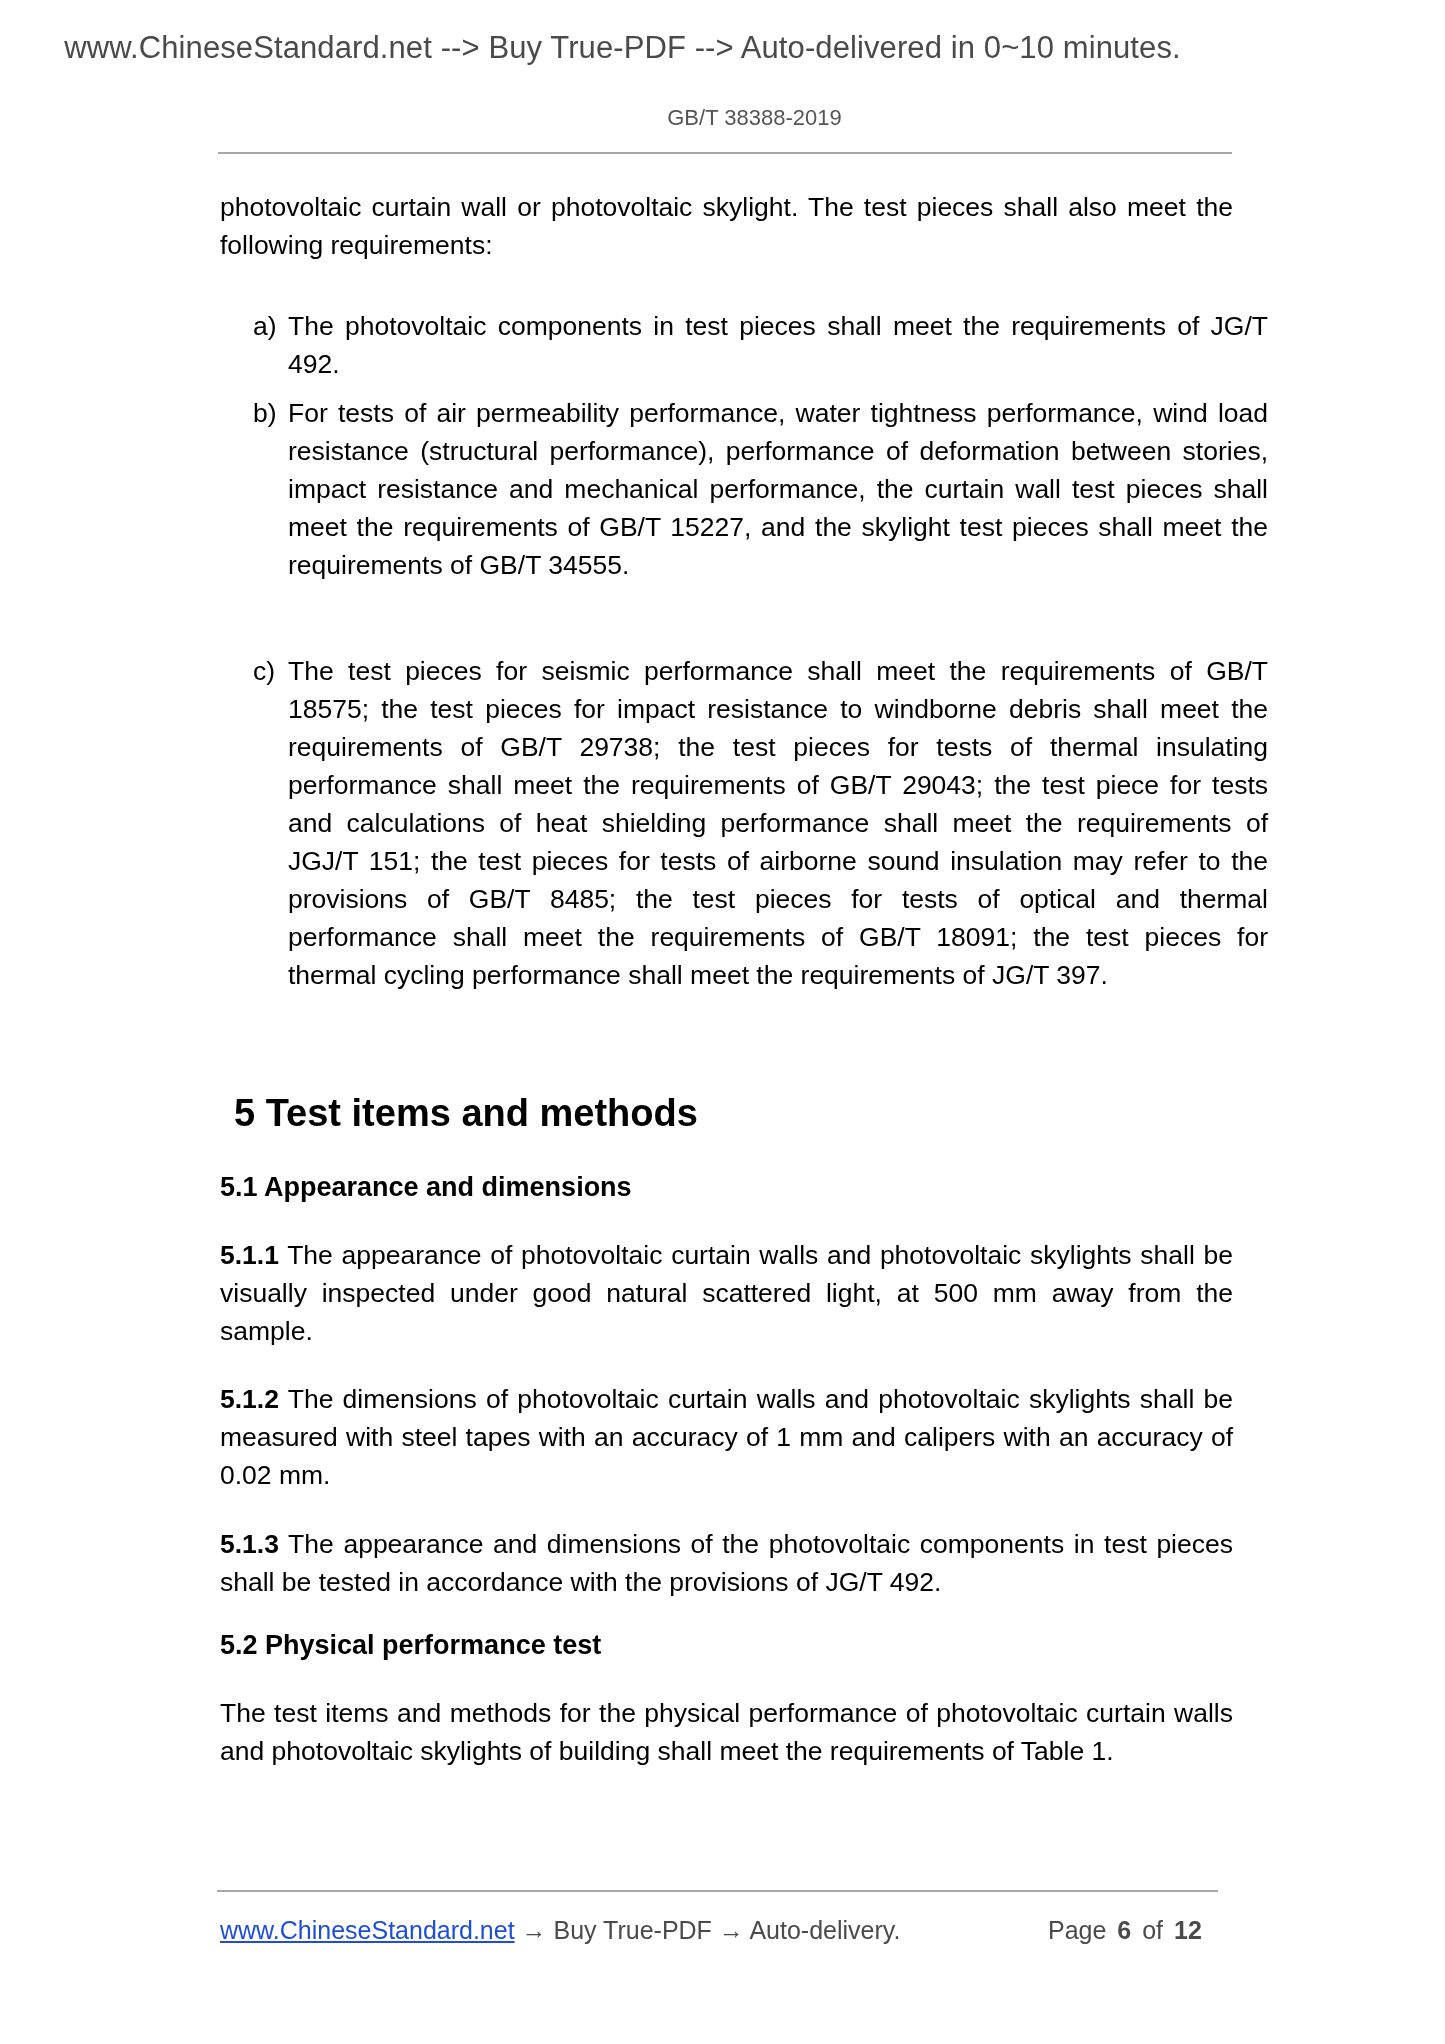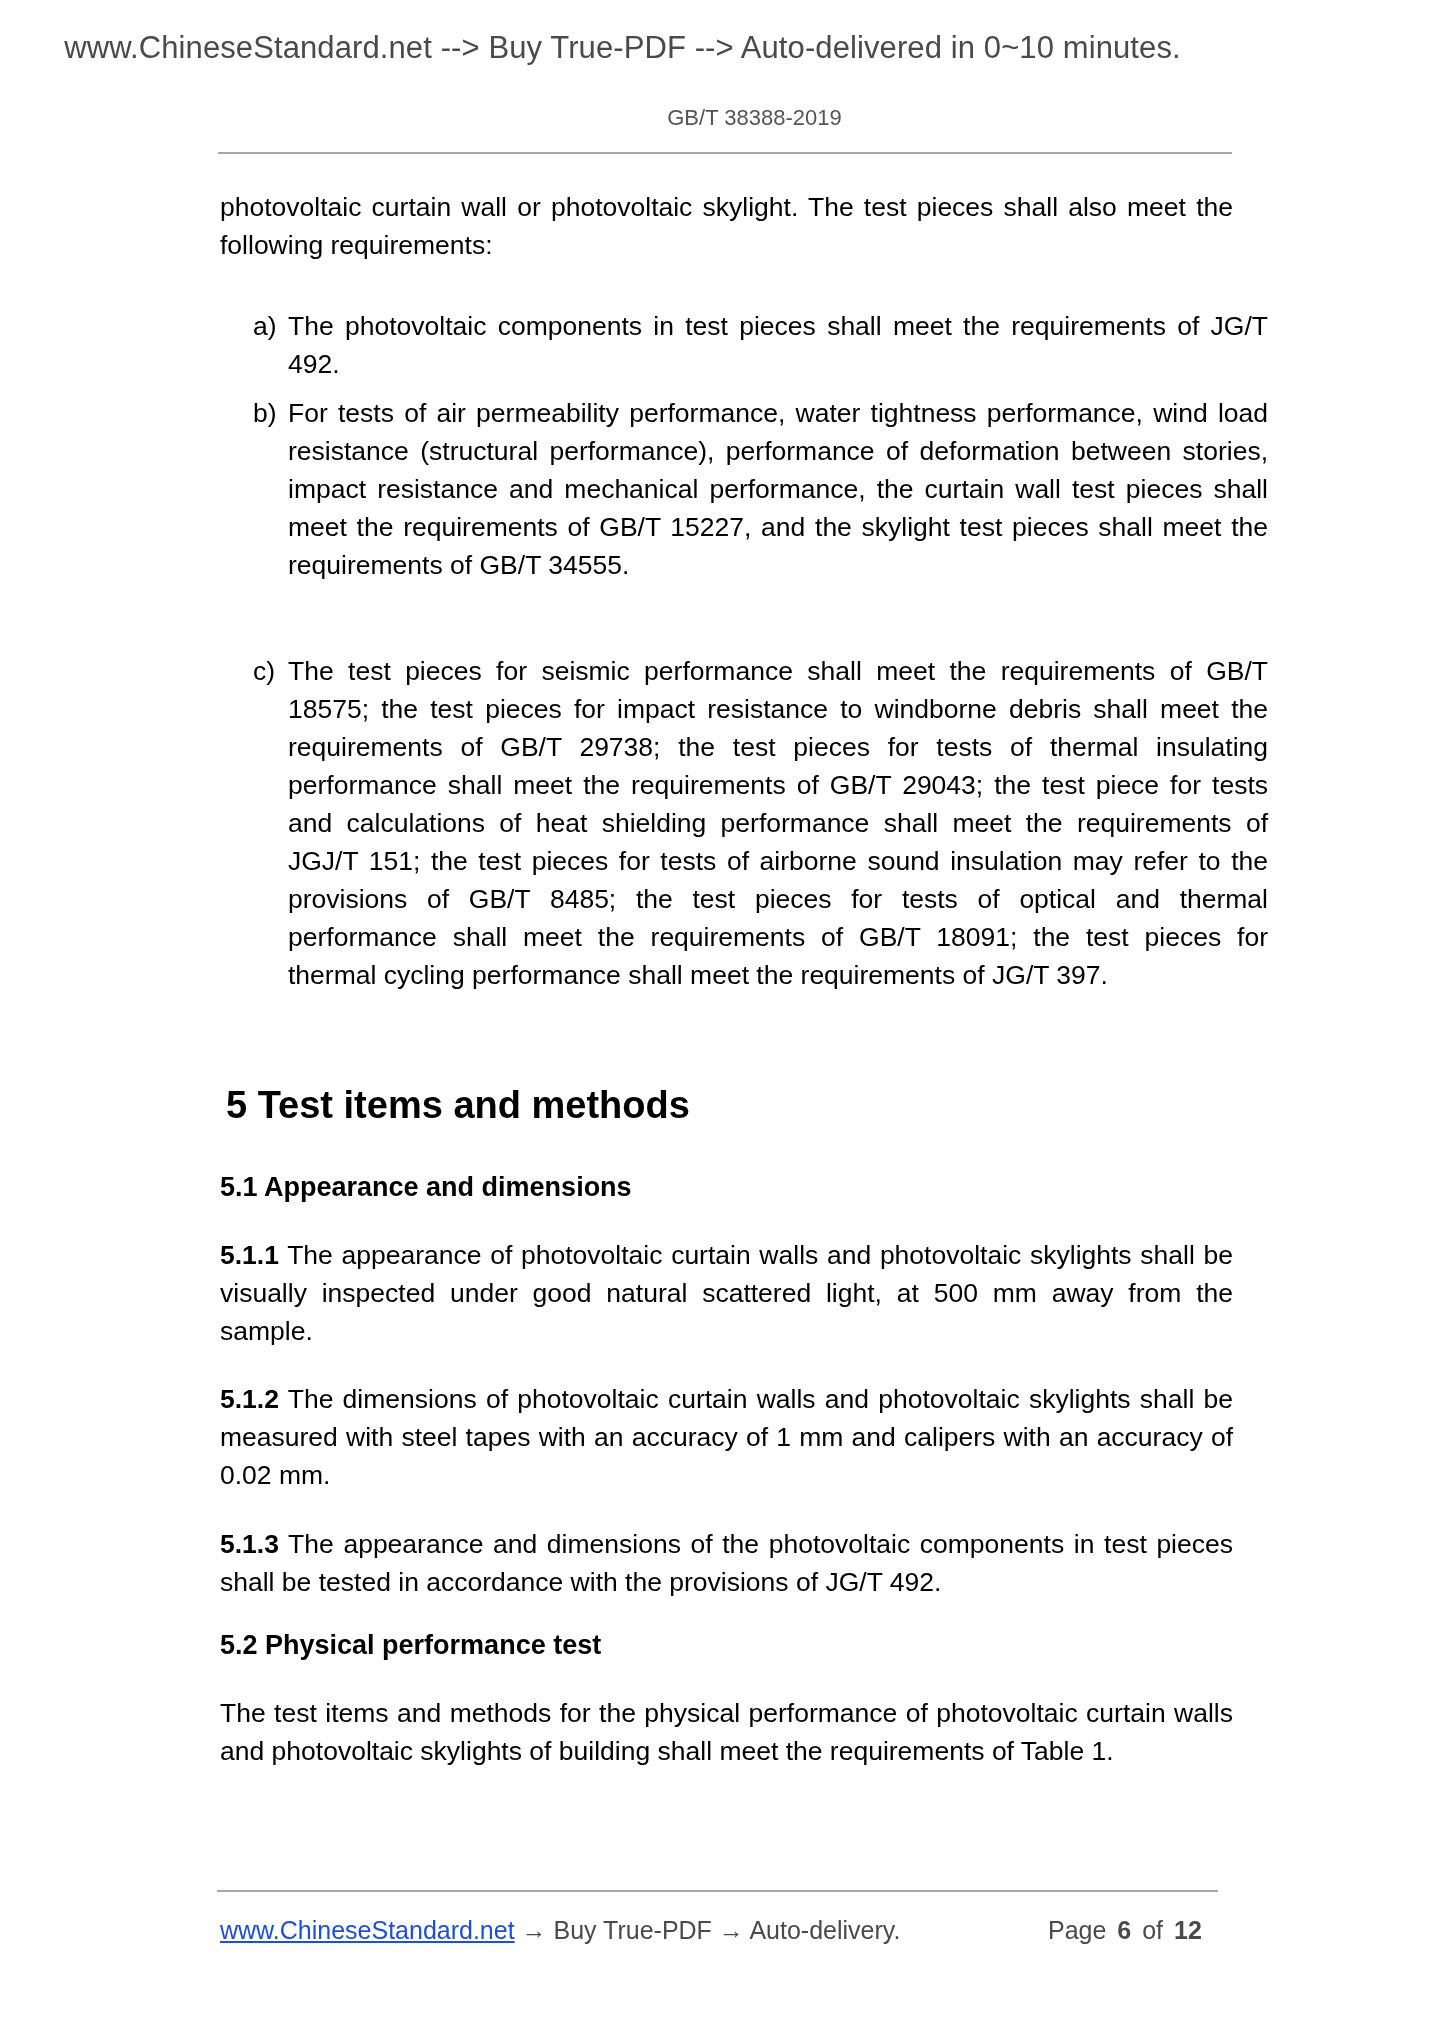--- a/index.html
+++ b/index.html
@@ -9,21 +9,21 @@
   .top-banner { top: 30px; left: 0; width: 1245px; text-align: center;
                 font-size: 31px; color: #4a4a4a; letter-spacing: 0.1px; }
   .std-code { top: 105px; left: 0; width: 1445px; text-align: center;
               font-size: 22px; color: #555; padding-left: 32px; }
   .rule { height: 2px; background: #a8a8a8; }
   .body-text { left: 220px; width: 1013px; font-size: 26.5px; line-height: 38px;
                text-align: justify; margin: 0; }
   .list-item { left: 253px; width: 980px; font-size: 26.5px; line-height: 38px;
                text-align: justify; padding-left: 35px; text-indent: -35px; margin: 0; }
   .list-item .marker { display: inline-block; width: 35px; text-indent: 0; }
-  .h1 { left: 220px; font-size: 38px; font-weight: bold; margin: 6px; text-align: center; }
+  .h1 { left: 220px; font-size: 38px; font-weight: bold; margin: 14px; text-align: center; }
   .h2 { left: 220px; font-size: 27px; font-weight: bold; margin: 0; }
   .clause-num { font-weight: bold; }
   .footer-left { left: 220px; top: 1916px; font-size: 25px; color: #4a4a4a; }
   .footer-left .link { text-decoration: underline; color: #1d4ed8; }
   .footer-right { left: 1048px; top: 1916px; font-size: 25px; color: #4a4a4a; word-spacing: 4px; }
   .footer-right b { font-weight: bold; }
 </style>
 </head>
 <body>
 

